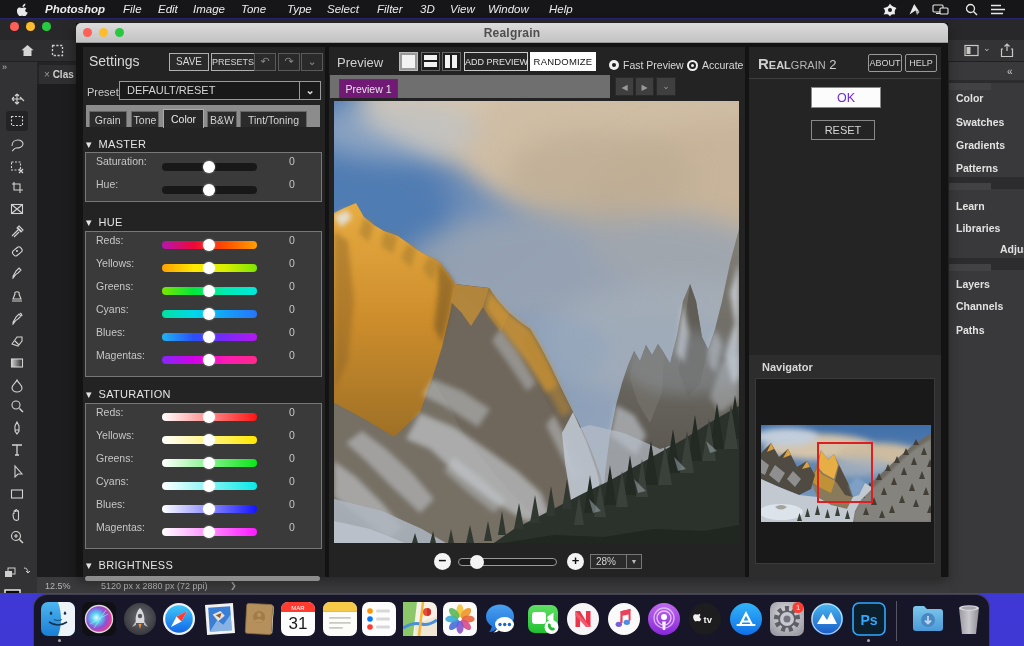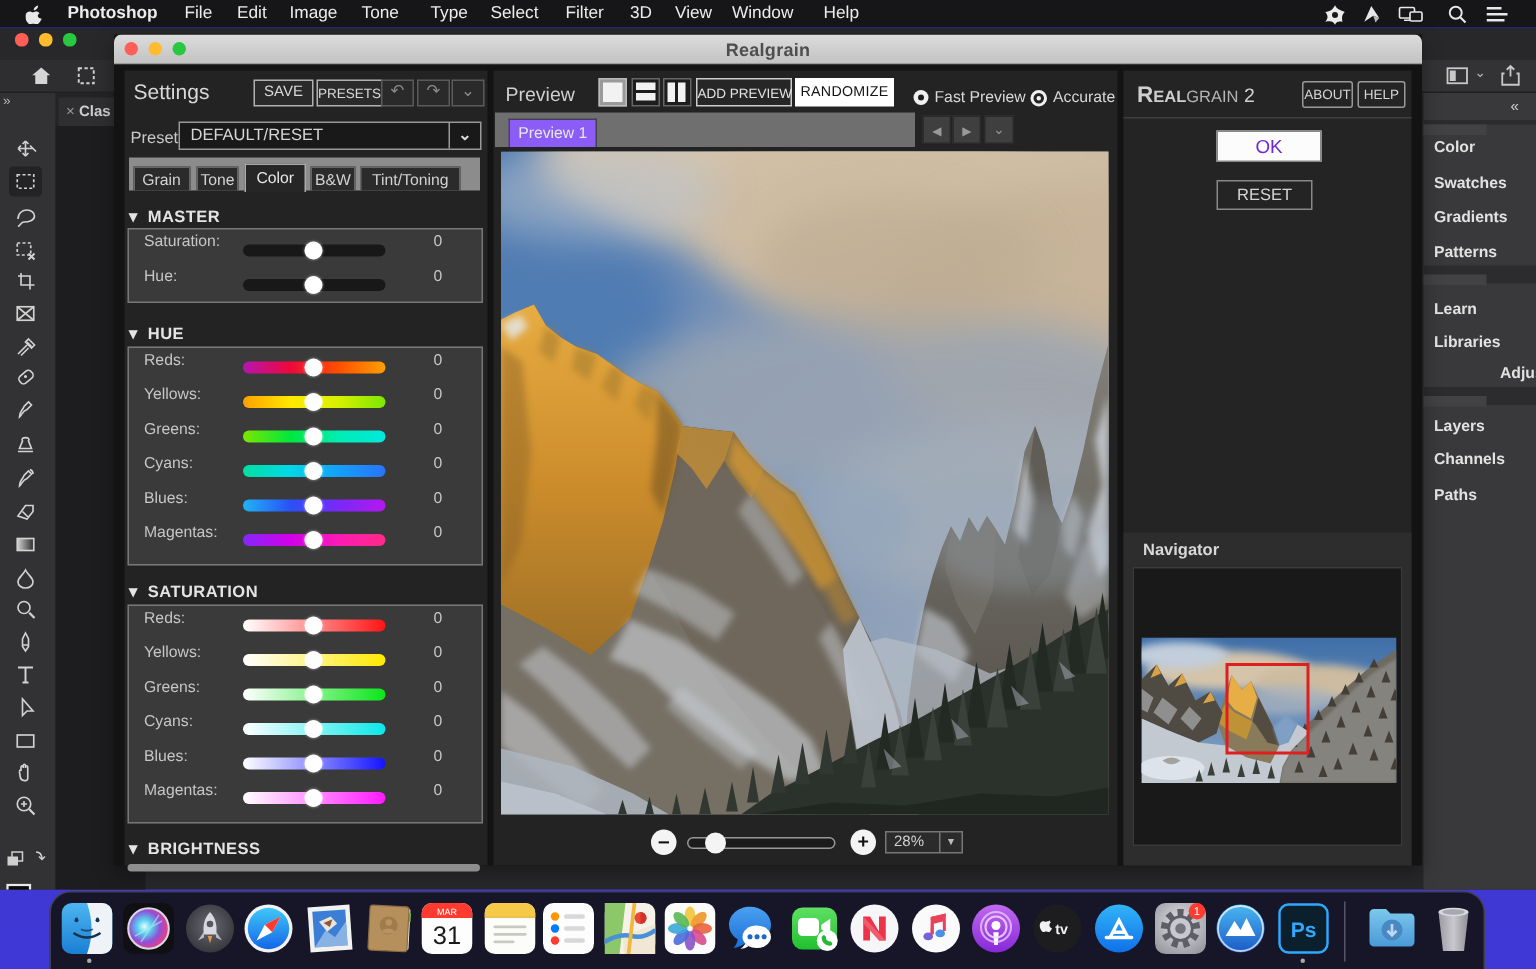--- a/index.html
+++ b/index.html
@@ -1,30 +1,30 @@
 <!DOCTYPE html>
 <html><head><meta charset="utf-8"><style>
 html,body{margin:0;padding:0;width:1024px;height:646px;overflow:hidden;background:#3c35c8;font-family:"Liberation Sans",sans-serif;}
 *{box-sizing:border-box;}
 .abs{position:absolute;}
 #desktop{position:absolute;left:0;top:0;width:1024px;height:646px;background:linear-gradient(180deg,#1f1e4a 0%,#2c2a86 5%,#3d37cf 55%,#4038d6 100%);}
 #menubar{position:absolute;left:0;top:0;width:1024px;height:18px;background:#161618;color:#ececec;font-size:11.5px;}
-#menubar .mi{position:absolute;top:0;height:18px;line-height:18px;}
+#menubar .mi{position:absolute;top:0;height:18px;line-height:18px;font-style:italic;}
 #pswin{position:absolute;left:0;top:19px;width:1024px;height:574px;background:#28282a;overflow:hidden;}
 #dialog{position:absolute;left:76px;top:23px;width:872px;height:554px;background:#131313;box-shadow:0 5px 12px rgba(0,0,0,.35);}
 #dlgtitle{position:absolute;left:0;top:0;width:872px;height:20px;background:linear-gradient(180deg,#dcdcdc,#c3c3c3);border-bottom:1px solid #9a9a9a;border-radius:5px 5px 0 0;}
 .tl{position:absolute;width:9px;height:9px;border-radius:50%;top:5px;}
 #dock{position:absolute;left:33px;top:594px;width:957px;height:52px;background:rgba(20,20,26,0.92);border:1px solid rgba(130,130,140,0.4);border-radius:14px 14px 0 0;border-bottom:none;}
 .dicon{position:absolute;top:7px;width:34px;height:34px;}
 .psl{left:7px;color:#e2e2e2;font-size:10.5px;font-weight:bold;}
 .bsq{height:18px;border:1px solid #b0b0b0;color:#d8d8d8;font-size:10px;text-align:center;line-height:16px;background:#2a2a2a;}
 .bgr{height:18px;border:1px solid #5a5a5a;color:#8a8a8a;font-size:11px;text-align:center;line-height:14px;background:#2a2a2a;}
 .tab{top:6px;height:16px;background:#2b2b2b;border:1px solid #666;border-bottom:none;color:#d2d2d2;font-size:10.5px;text-align:center;line-height:16px;}
 .tabsel{position:absolute;top:4px;height:18.5px;background:#262626;border:1px solid #aaa;border-bottom:none;color:#e8e8e8;font-size:10.5px;text-align:center;line-height:18px;}
-.sech{font-size:11px;font-weight:bold;color:#e4e4e4;letter-spacing:.3px;}
+.sech{font-size:11px;font-weight:normal;color:#e4e4e4;letter-spacing:.3px;}
 .sbox{width:237px;background:#3a3a3a;border:1px solid #777;}
 .slbl{left:10px;font-size:10.5px;color:#c6c6c6;}
 .strk{left:76px;width:95px;height:8px;border-radius:4px;}
 .sthumb{left:117px;width:12px;height:12px;background:#fff;border-radius:50%;box-shadow:0 0 2px rgba(255,255,255,.6);}
 .sval{left:196px;width:20px;text-align:center;font-size:10.5px;color:#c6c6c6;}
 </style></head><body>
 <div id="desktop"></div>
 <div id="menubar">
  <svg class="abs" style="left:17px;top:3px;" width="12" height="13" viewBox="0 0 12 13">
       <path d="M8.4 0.6 C8.5 1.5 8.1 2.3 7.6 2.9 C7.1 3.5 6.3 4 5.5 3.9 C5.4 3.1 5.8 2.3 6.3 1.8 C6.8 1.2 7.7 0.7 8.4 0.6 Z M10.8 9.5 C10.4 10.4 10.2 10.8 9.7 11.5 C9 12.6 8.1 13.3 7.3 13.3 C6.5 13.3 6.2 12.8 5.3 12.8 C4.4 12.8 4.1 12.8 3.3 13.3 C2.5 13.4 1.7 12.5 1 11.5 C-0.3 9.5 -0.4 7.2 0.4 6 C1 5.1 1.9 4.6 2.8 4.6 C3.7 4.6 4.3 5.1 5 5.1 C5.7 5.1 6.1 4.6 7.2 4.6 C8 4.6 8.8 5 9.4 5.8 C7.5 6.8 7.8 9.4 10.8 9.5 Z" fill="#e8e8e8"></path>
@@ -193,20 +193,25 @@
   <div class="abs psl" style="top:138px;">Learn</div>
   <div class="abs psl" style="top:160px;">Libraries</div>
   <div class="abs psl" style="top:181px;margin-left:44px;">Adjustments</div>
   <div class="abs" style="left:0;top:196px;width:75px;height:12px;background:#2c2c2e;"></div>
   <div class="abs" style="left:0px;top:202px;width:42px;height:7px;background:#424244;"></div>
   <div class="abs psl" style="top:216px;">Layers</div>
   <div class="abs psl" style="top:238px;">Channels</div>
   <div class="abs psl" style="top:262px;">Paths</div>
  </div>
 
+ <div class="abs" style="left:37px;top:558px;width:912px;height:16px;background:#3b3b3d;color:#b5b5b5;font-size:9px;">
+  <span class="abs" style="left:8px;top:4px;">12.5%</span>
+  <span class="abs" style="left:64px;top:4px;">5120 px x 2880 px (72 ppi)</span>
+  <span class="abs" style="left:193px;top:4px;font-size:8px;color:#999;">❯</span>
+ </div>
 
  <div class="abs" style="left:4px;top:547px;width:30px;height:35px;">
   <svg width="30" height="35" viewBox="0 0 30 35">
         <rect x="4" y="2" width="7" height="6" fill="none" stroke="#cfcfcf"></rect>
         <rect x="1" y="5" width="7" height="6" fill="#cfcfcf"></rect>
         <path d="M20 2 q4 0 4 5 m-2 -2 l2 2 l2 -2" stroke="#cfcfcf" fill="none"></path>
         <rect x="1" y="24" width="15" height="10" fill="#0a0a0a" stroke="#e8e8e8" stroke-width="1.5"></rect>
       </svg>
  </div>
 </div>
@@ -324,21 +329,21 @@
    <div class="abs" style="left:201px;top:5px;width:66px;height:19px;background:#fff;color:#141414;font-size:9.5px;text-align:center;line-height:19px;letter-spacing:.2px;">RANDOMIZE</div>
    <div class="abs" style="left:280px;top:13px;width:10px;height:10px;border-radius:50%;background:#f0f0f0;">
           <div class="abs" style="left:3px;top:3px;width:4px;height:4px;border-radius:50%;background:#1d1d1d;"></div>
         </div>
    <div class="abs" style="left:294px;top:12px;font-size:10.5px;color:#d8d8d8;">Fast Preview</div>
    <div class="abs" style="left:358px;top:13px;width:11px;height:11px;border-radius:50%;background:#f0f0f0;">
           <div class="abs" style="left:2px;top:2px;width:7px;height:7px;border-radius:50%;border:2px solid #222;background:#f0f0f0;"></div>
         </div>
    <div class="abs" style="left:373px;top:12px;font-size:10.5px;color:#d8d8d8;">Accurate</div>
    <div class="abs" style="left:1px;top:28px;width:280px;height:23px;background:#6f6f6f;">
-    <div class="abs" style="left:9px;top:4px;width:59px;height:19px;background:#8b5cf6;border:1px solid #444;border-bottom:none;color:#e6e6e6;font-size:10.5px;text-align:center;line-height:18px;">Preview 1</div>
+    <div class="abs" style="left:9px;top:4px;width:59px;height:19px;background:#701a75;border:1px solid #444;border-bottom:none;color:#e6e6e6;font-size:10.5px;text-align:center;line-height:18px;">Preview 1</div>
    </div>
    <div class="abs" style="left:286px;top:30px;width:19px;height:19px;background:#3f3f3f;border:1px solid #2a2a2a;color:#999;font-size:8px;text-align:center;line-height:19px;">◀</div>
    <div class="abs" style="left:306px;top:30px;width:19px;height:19px;background:#3f3f3f;border:1px solid #2a2a2a;color:#999;font-size:8px;text-align:center;line-height:19px;">▶</div>
    <div class="abs" style="left:327px;top:30px;width:20px;height:19px;background:#3f3f3f;border:1px solid #2a2a2a;color:#999;font-size:9px;text-align:center;line-height:17px;">⌄</div>
    <div class="abs" style="left:5px;top:54px;width:405px;height:442px;" id="bigimg">
 <svg width="405" height="442" viewBox="0 0 405 442">
 <defs>
 <linearGradient id="sky" x1="0" y1="0" x2=".7" y2="1">
                 <stop offset="0" stop-color="#4a77b0"></stop>
                 <stop offset=".5" stop-color="#8299bb"></stop>

